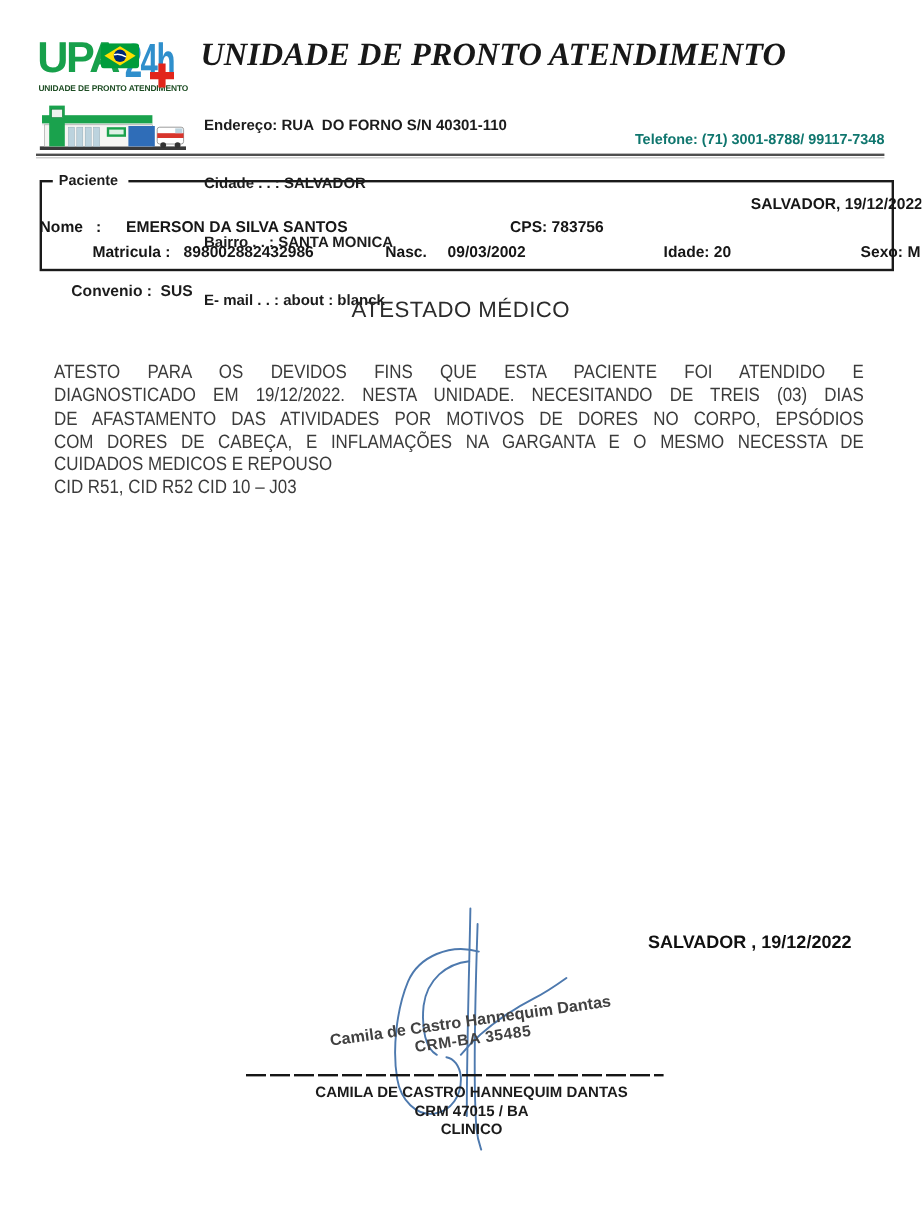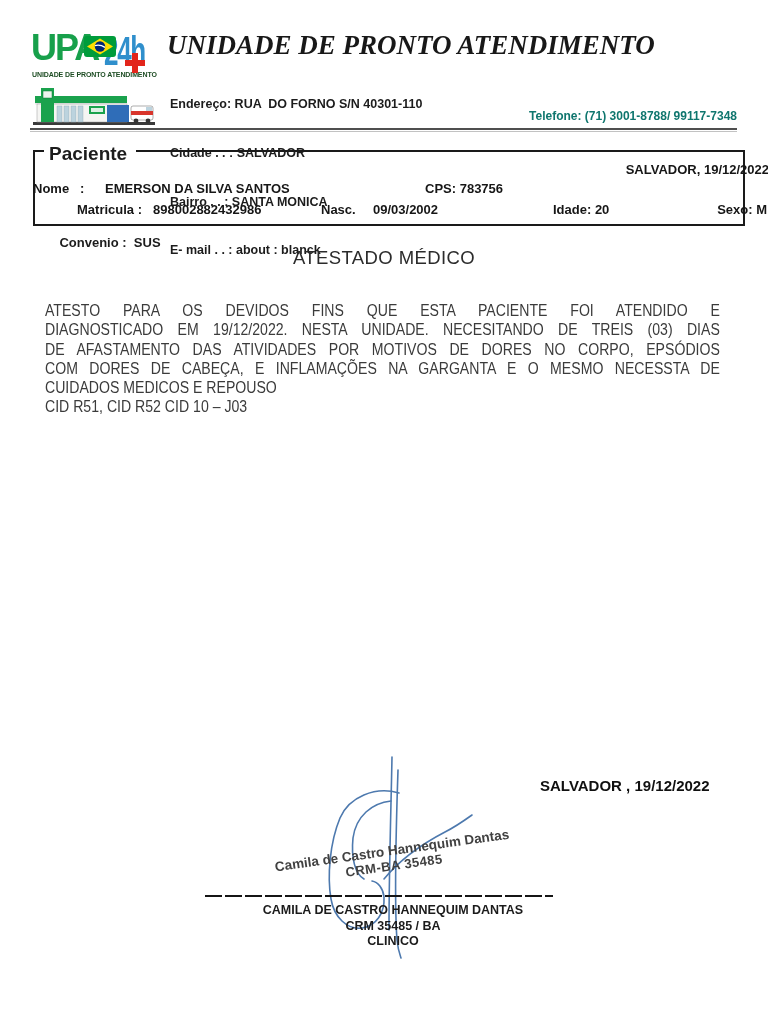--- a/index.html
+++ b/index.html
@@ -40,21 +40,21 @@
     line-height:16.2px; white-space:pre;
   }
   .phone { right:31px; top:109px; font-size:12px; font-weight:bold; color:#0f766e; white-space:pre; }
   .rule-dark  { left:30px; top:128px; width:707px; height:2px; background:#4f4f4f; }
   .rule-light { left:30px; top:131px; width:707px; height:1px; background:#c2c2c2; }
 
   
   .patient-box { left:33px; top:150px; width:712px; height:76px; border:2px solid #1a1a1a; }
   .patient-legend {
     left:44px; top:143px; background:#ffffff; padding:0 9px 0 5px;
-    font-size:19px; font-weight:bold; z-index:2;
+    font-size:12px; font-weight:bold; z-index:2;
   }
   .pfield { position:absolute; font-size:13px; font-weight:bold; white-space:pre; color:#161616; }
   .pt-date   { top:12px; right:6px; }
   .pt-r1     { top:31px; }
   .pt-r2     { top:52px;padding-left:32px; }
   .convenio-row { left:45px; top:220px; font-size:13px; font-weight:bold; white-space:pre; z-index:1; }
 
   
   .doc-title {
     left:0; top:247px; width:768px; text-align:center;
@@ -199,17 +199,17 @@
 
   <div class="abs stamp">
     <div class="stamp-l1">Camila de Castro Hannequim Dantas</div>
     <div class="stamp-l2">CRM-BA 35485</div>
   </div>
 
   <div class="abs sig-line"></div>
 
   <div class="abs sig-footer">
     <div>CAMILA DE CASTRO HANNEQUIM DANTAS</div>
-    <div>CRM 35485 / BA</div>
+    <div>CRM 47015 / BA</div>
     <div>CLINICO</div>
   </div>
 
 </div>
 
 </body></html>

